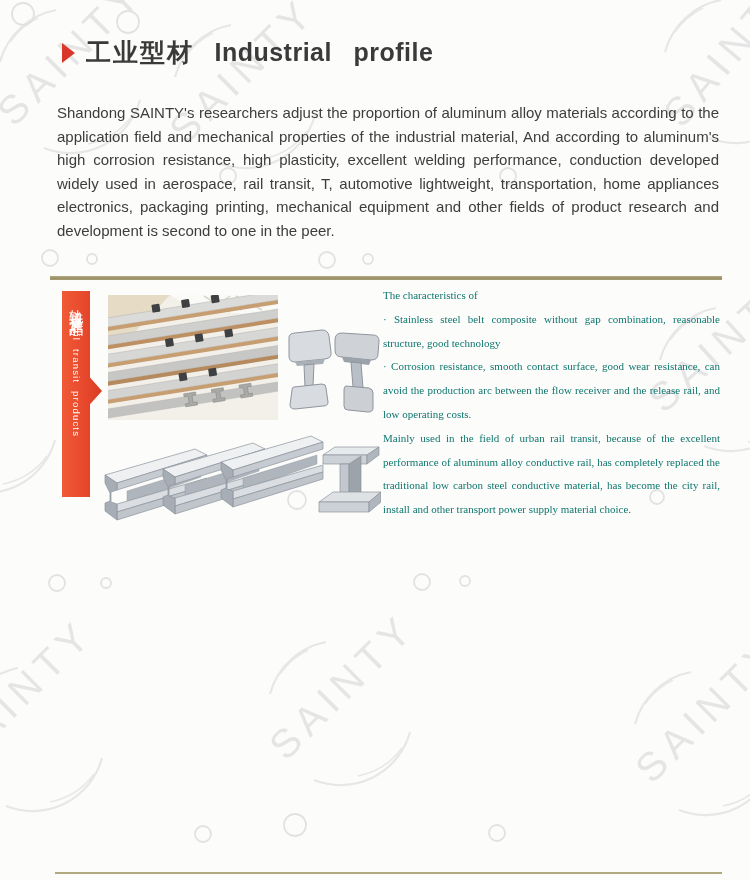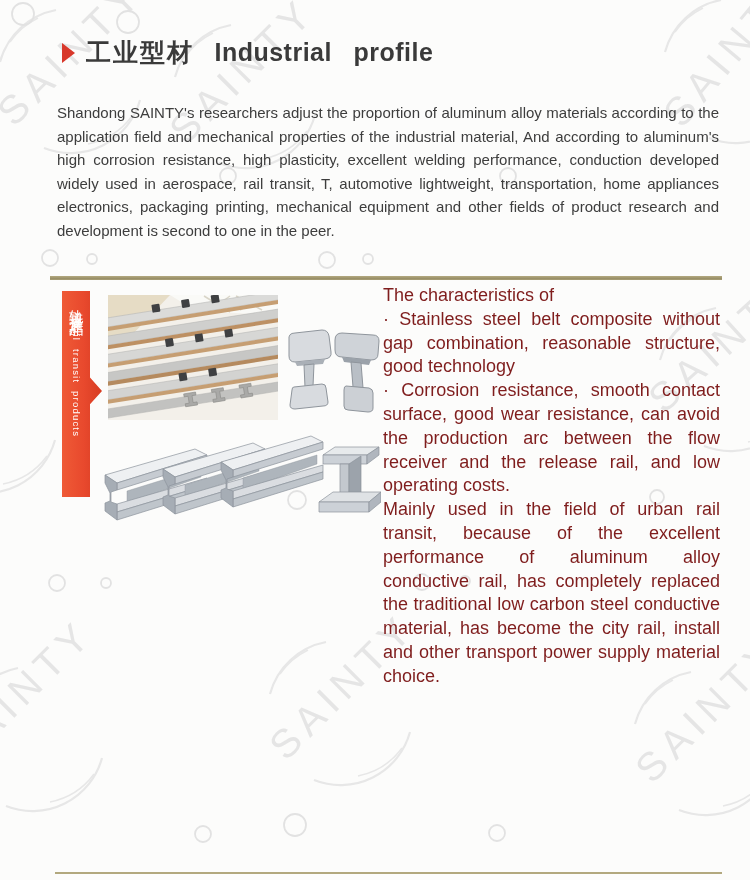--- a/index.html
+++ b/index.html
@@ -32,21 +32,21 @@
                 padding-top:7px;box-sizing:border-box;}
   .banner-zh{writing-mode:vertical-rl;color:#ffffff;font-size:14.5px;letter-spacing:2.5px;line-height:1;}
   .banner-en{writing-mode:vertical-rl;color:#ffffff;font-size:9.5px;letter-spacing:1.2px;word-spacing:4px;margin-top:7px;line-height:1;}
   
   .img{position:absolute;z-index:1;}
   .img-stack{left:108px;top:295px;}
   .img-profiles{left:284px;top:328px;}
   .img-beams{left:103px;top:423px;}
   
   .chars{position:absolute;left:383px;top:284px;width:337px;z-index:1;
-         font-size:18px;line-height:23.8px;text-align:justify;color:#7f1d1d;}
+         font-size:11px;line-height:23.8px;text-align:justify;color:#0f766e;font-family:Liberation Serif, serif;}
   .chars p{margin:0;}
 </style>
 </head>
 <body>
 
 <div class="page">
 
   <svg class="wm-svg" width="750" height="880" viewBox="0 0 750 880" aria-hidden="true">
     <defs>
       <g id="ring" fill="none" stroke="#e7e7e7" stroke-width="2.2">

